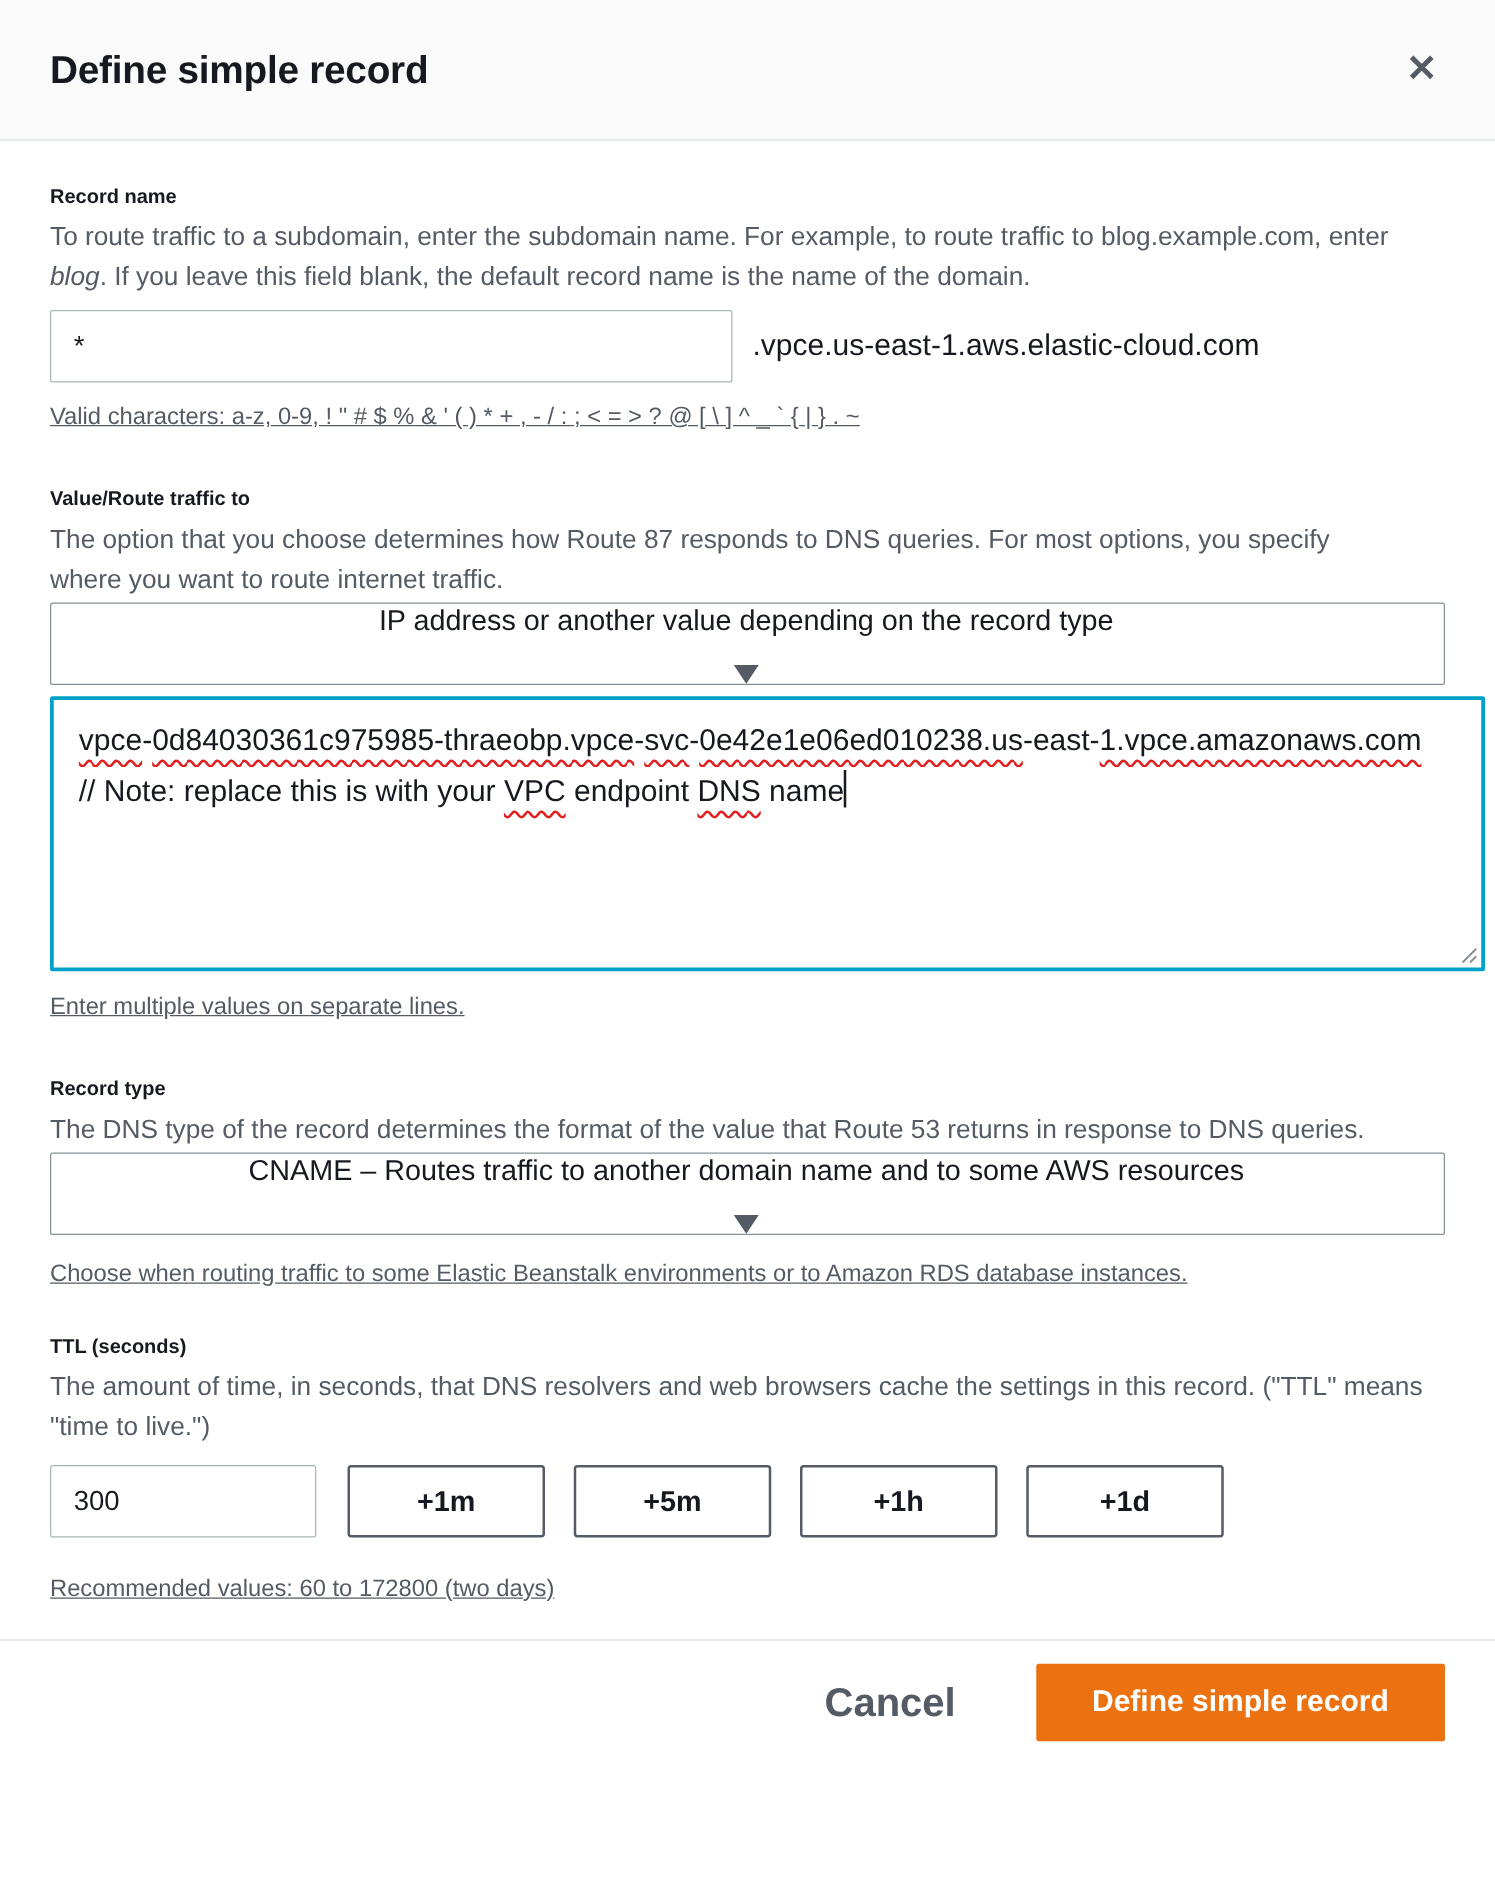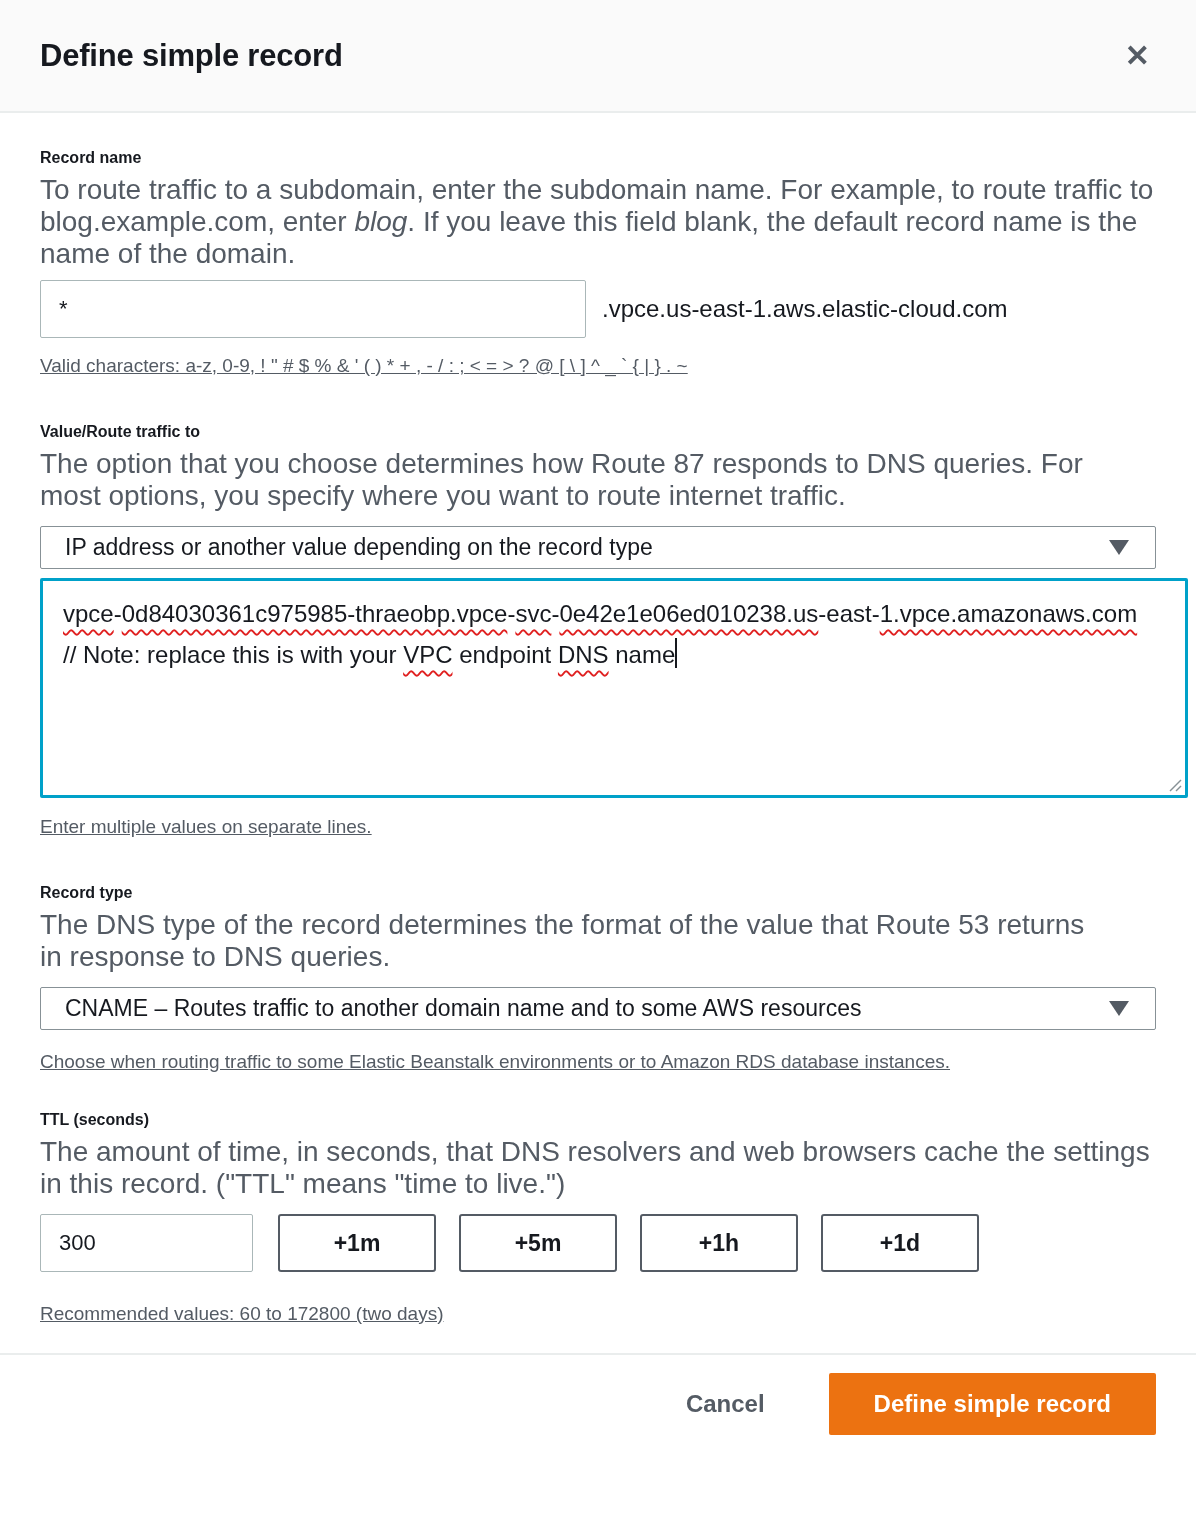--- a/index.html
+++ b/index.html
@@ -29,21 +29,21 @@
   }
   
   .modal-body { padding: 0 40px; }
   h2.field-label { font-size: 16px; font-weight: 700; color: #16191f; }
   .sec-record-name h2 { margin-top: 36px; }
   .sec-value h2 { margin-top: 42px; }
   .sec-record-type h2 { margin-top: 42px; }
   .sec-ttl h2 { margin-top: 34px; }
   p.desc {
     margin-top: 7px;
-    font-size: 28px;
+    font-size: 21px;
     line-height: 32px;
     color: #545b64;
   }
   .sec-value p.desc { max-width: 1050px; }
   .sec-record-type p.desc { max-width: 1060px; }
   p.helper {
     font-size: 19px;
     line-height: 31px;
     color: #545b64;
     text-decoration: underline;
@@ -58,31 +58,32 @@
     font-family: "Liberation Sans", sans-serif;
     font-size: 22px;
     color: #16191f;
     padding: 0 18px;
   }
   .subdomain-input { width: 546px; }
   .domain-suffix { margin-left: 16px; font-size: 24px; color: #16191f; }
   .valid-chars { margin-top: 12px; }
   
   .select-box {
-    margin-top: 14px;
+    margin-top: 2px;
     width: 1116px;
-    height: 43px;
+    height: 66px;
     border: 1px solid #879196;
     border-radius: 2px;
     background: #fff;
     display: flex;
     align-items: center;
     justify-content: space-between;
     padding: 0 26px 0 24px;
     cursor: pointer;
+    flex-direction: column;
   }
   .select-box .select-value { font-size: 23px; color: #16191f; }
   .caret-down {
     width: 0; height: 0;
     border-left: 10px solid transparent;
     border-right: 10px solid transparent;
     border-top: 15px solid #545b64;
   }
   
   .value-area {
@@ -141,21 +142,21 @@
     margin-top: 24px;
     border-top: 2px solid #eaeded;
     padding: 18px 40px 0;
     display: flex;
     align-items: center;
     justify-content: flex-end;
   }
   .cancel-btn {
     background: none; border: none; cursor: pointer;
     font-family: "Liberation Sans", sans-serif;
-    font-size: 24px; font-weight: 700; color: #545b64;
+    font-size: 32px; font-weight: 700; color: #545b64;
     margin-right: 64px;
   }
   .submit-btn {
     background: #ec7211;
     border: none;
     border-radius: 2px;
     height: 62px;
     padding: 0 45px;
     font-family: "Liberation Sans", sans-serif;
     font-size: 24px;

